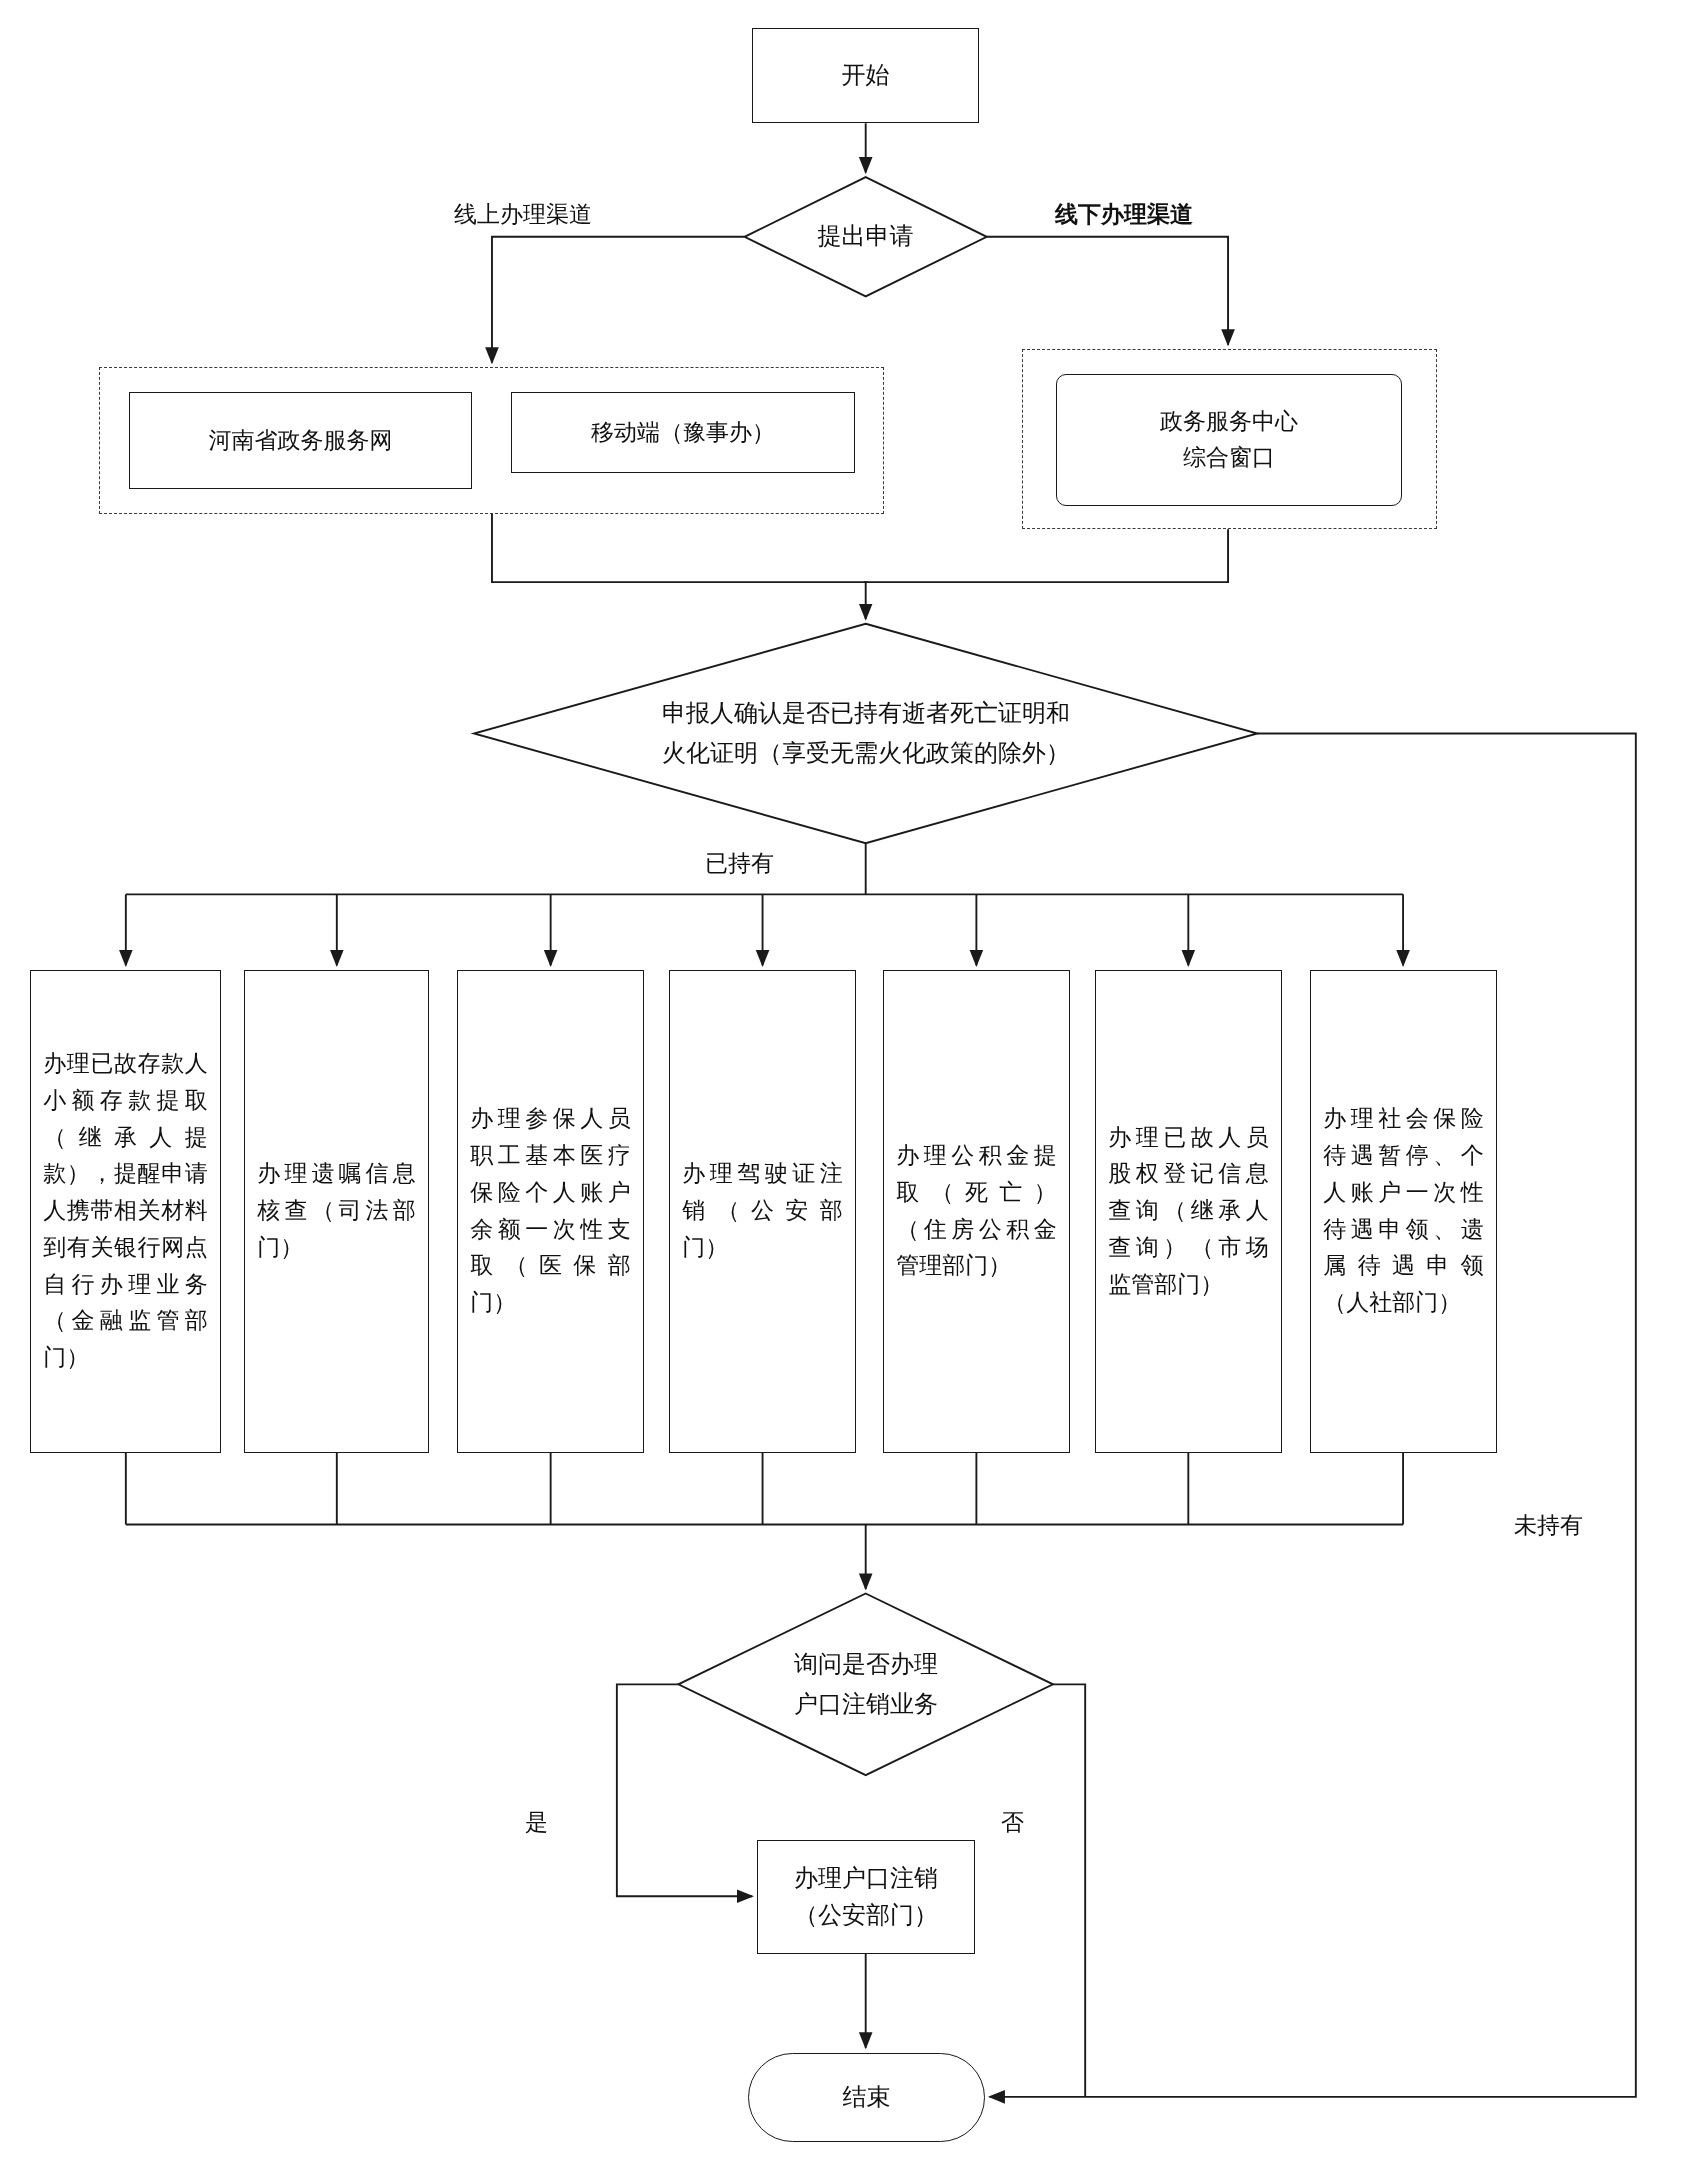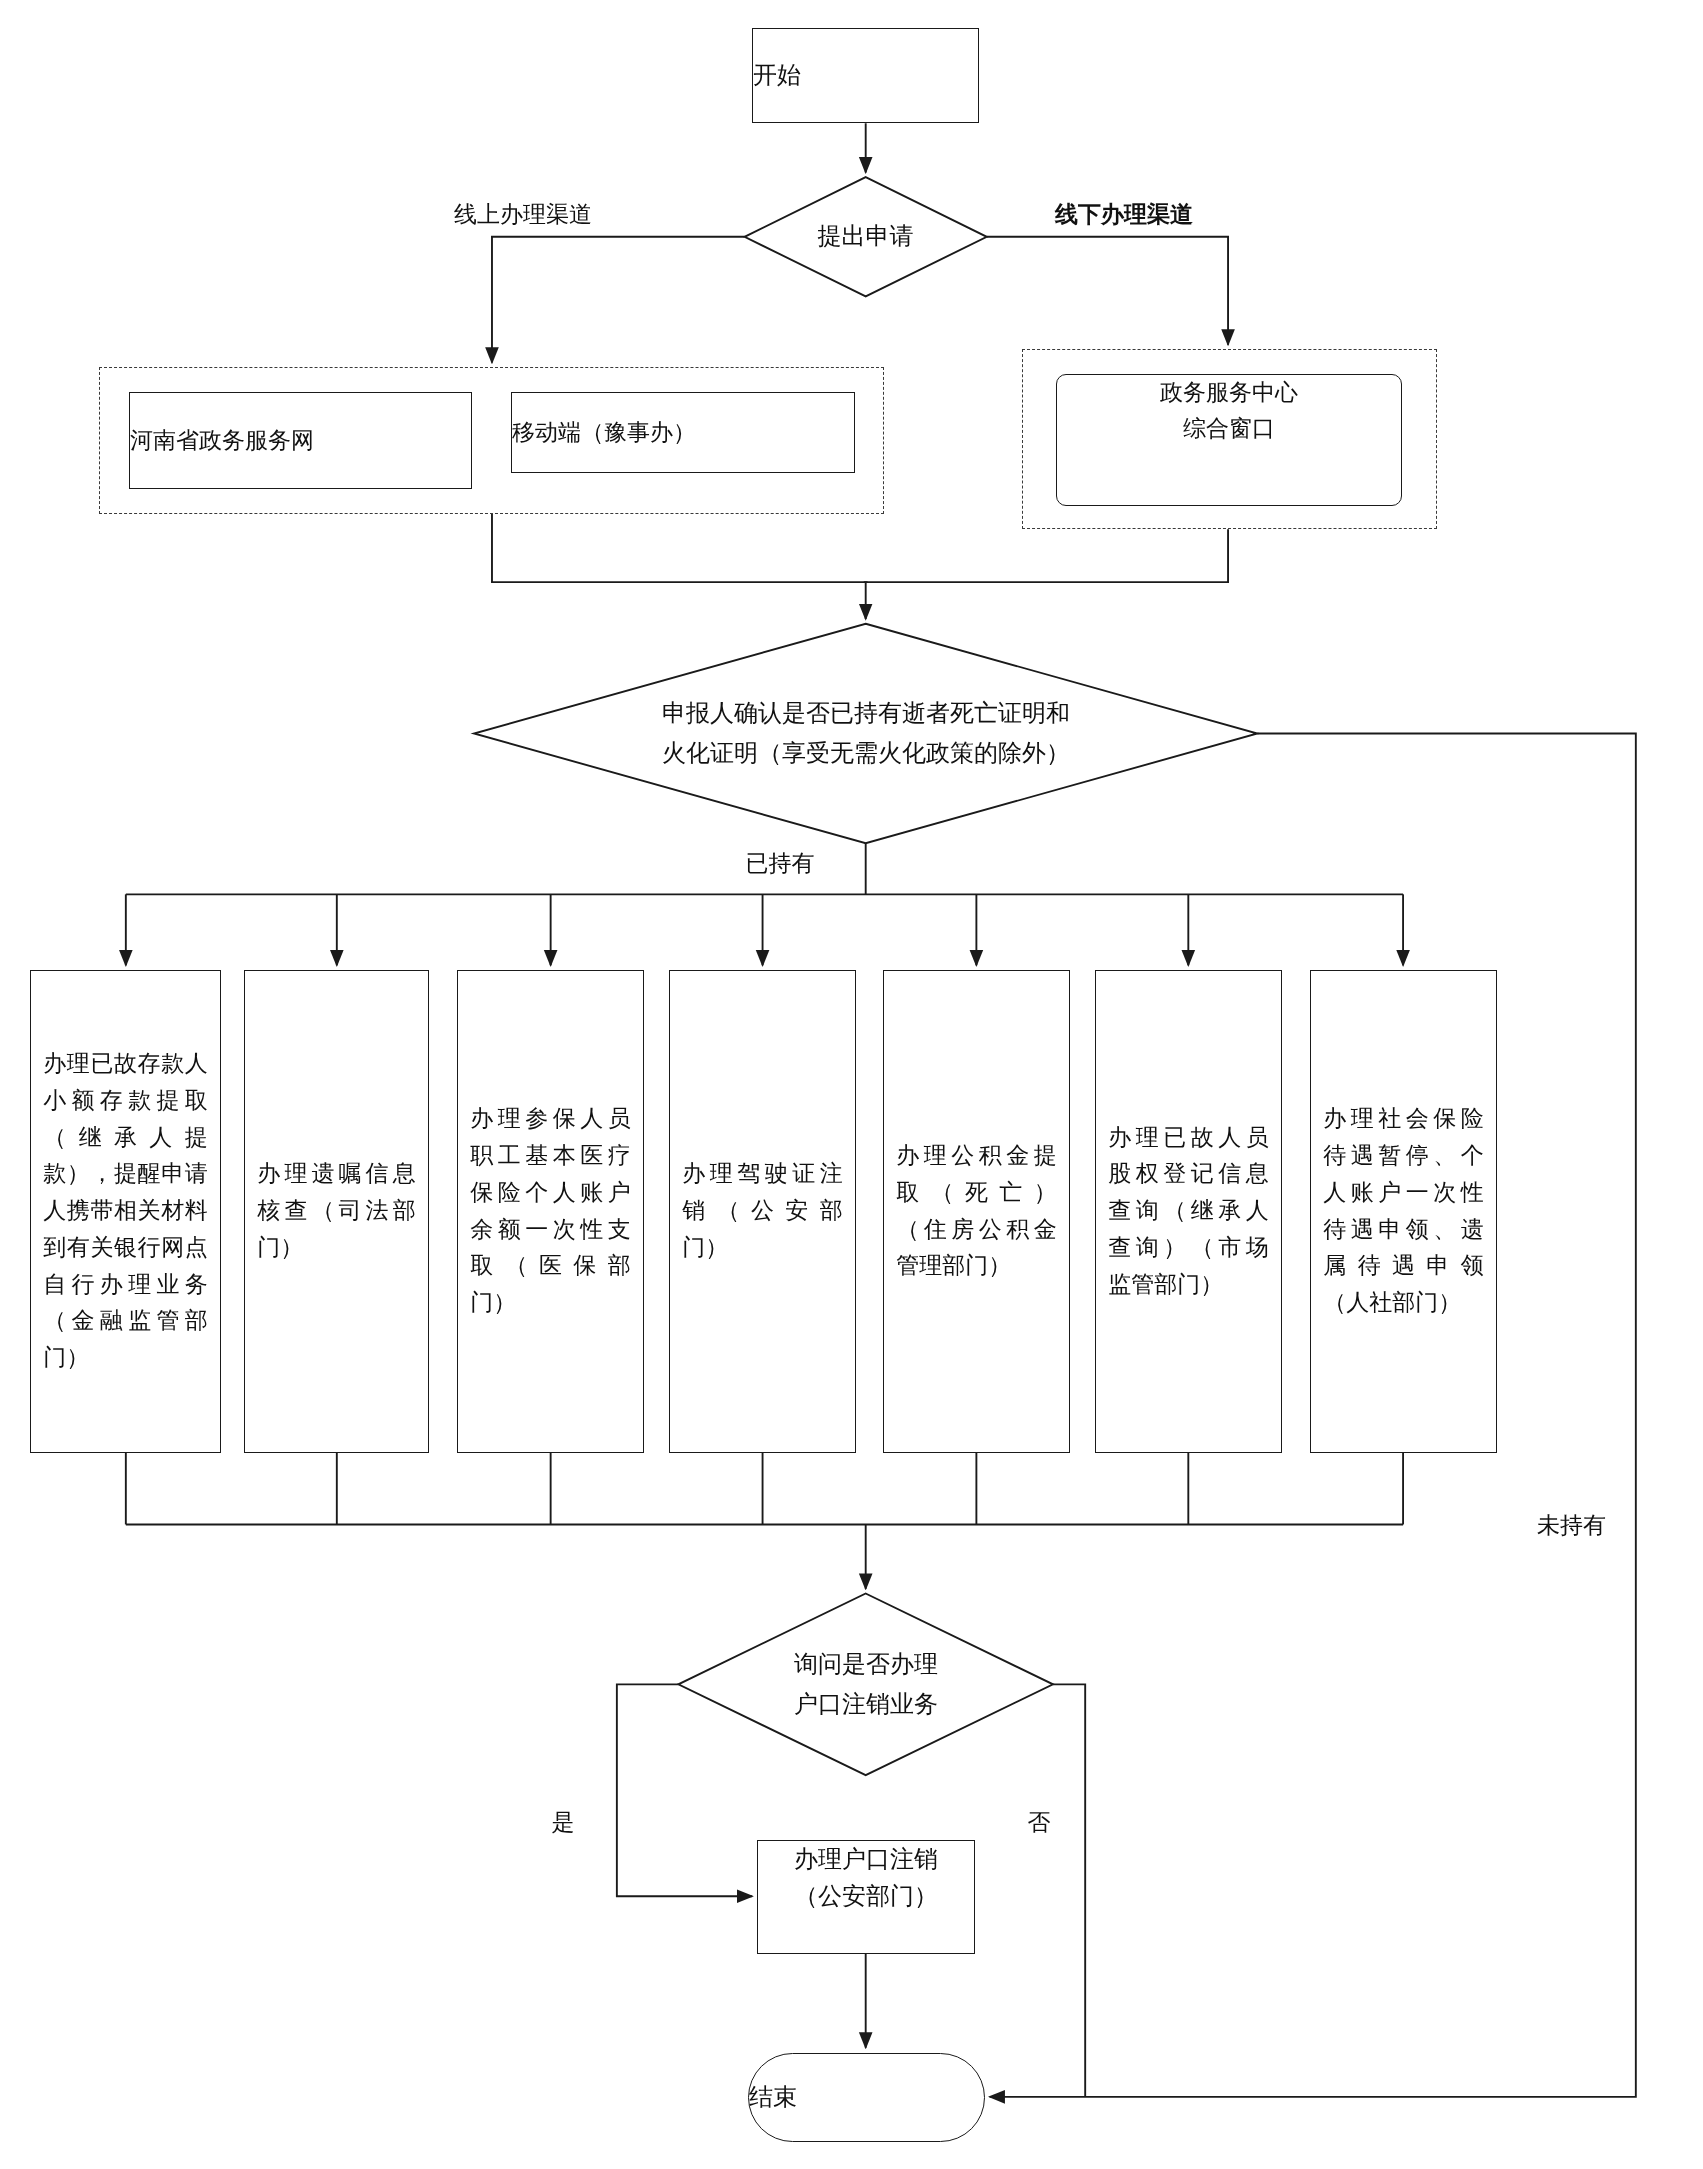--- a/index.html
+++ b/index.html
@@ -13,21 +13,21 @@
     overflow:hidden;
   }
   .wires{position:absolute;left:0;top:0;width:1703px;height:2169px;}
   .node{
     position:absolute;
     box-sizing:border-box;
     border:1.9px solid #1a1a1a;
     background:#fff;
     display:flex;
     align-items:center;
-    justify-content:flex-start;
+    justify-content:center;
     text-align:center;
     font-size:24px;
     line-height:1.55;
   }
   .dashed{
     position:absolute;
     box-sizing:border-box;
     border:1.9px dashed #3a3a3a;
     background:transparent;
   }
@@ -61,21 +61,21 @@
   .branch .txt{
     width:100%;
     padding:11.4px 12.3px;
     font-size:23px;
     line-height:1.6;
     text-align:justify;
     text-justify:inter-character;
   }
   .stadium{border-radius:45px;}
   .tac{text-align:left;}
-  .tar{text-align:center;}
+  .tar{text-align:left;}
 </style>
 </head>
 <body>
 
 <div class="canvas">
 
   <svg class="wires" viewBox="0 0 1800 2292" xmlns="http://www.w3.org/2000/svg">
     <defs>
       <marker id="arrow" viewBox="0 0 10 8" refX="9" refY="4" markerWidth="9" markerHeight="8" orient="auto-start-reverse">
         <path d="M0 0 L10 4 L0 8 Z" fill="#1a1a1a"></path>

